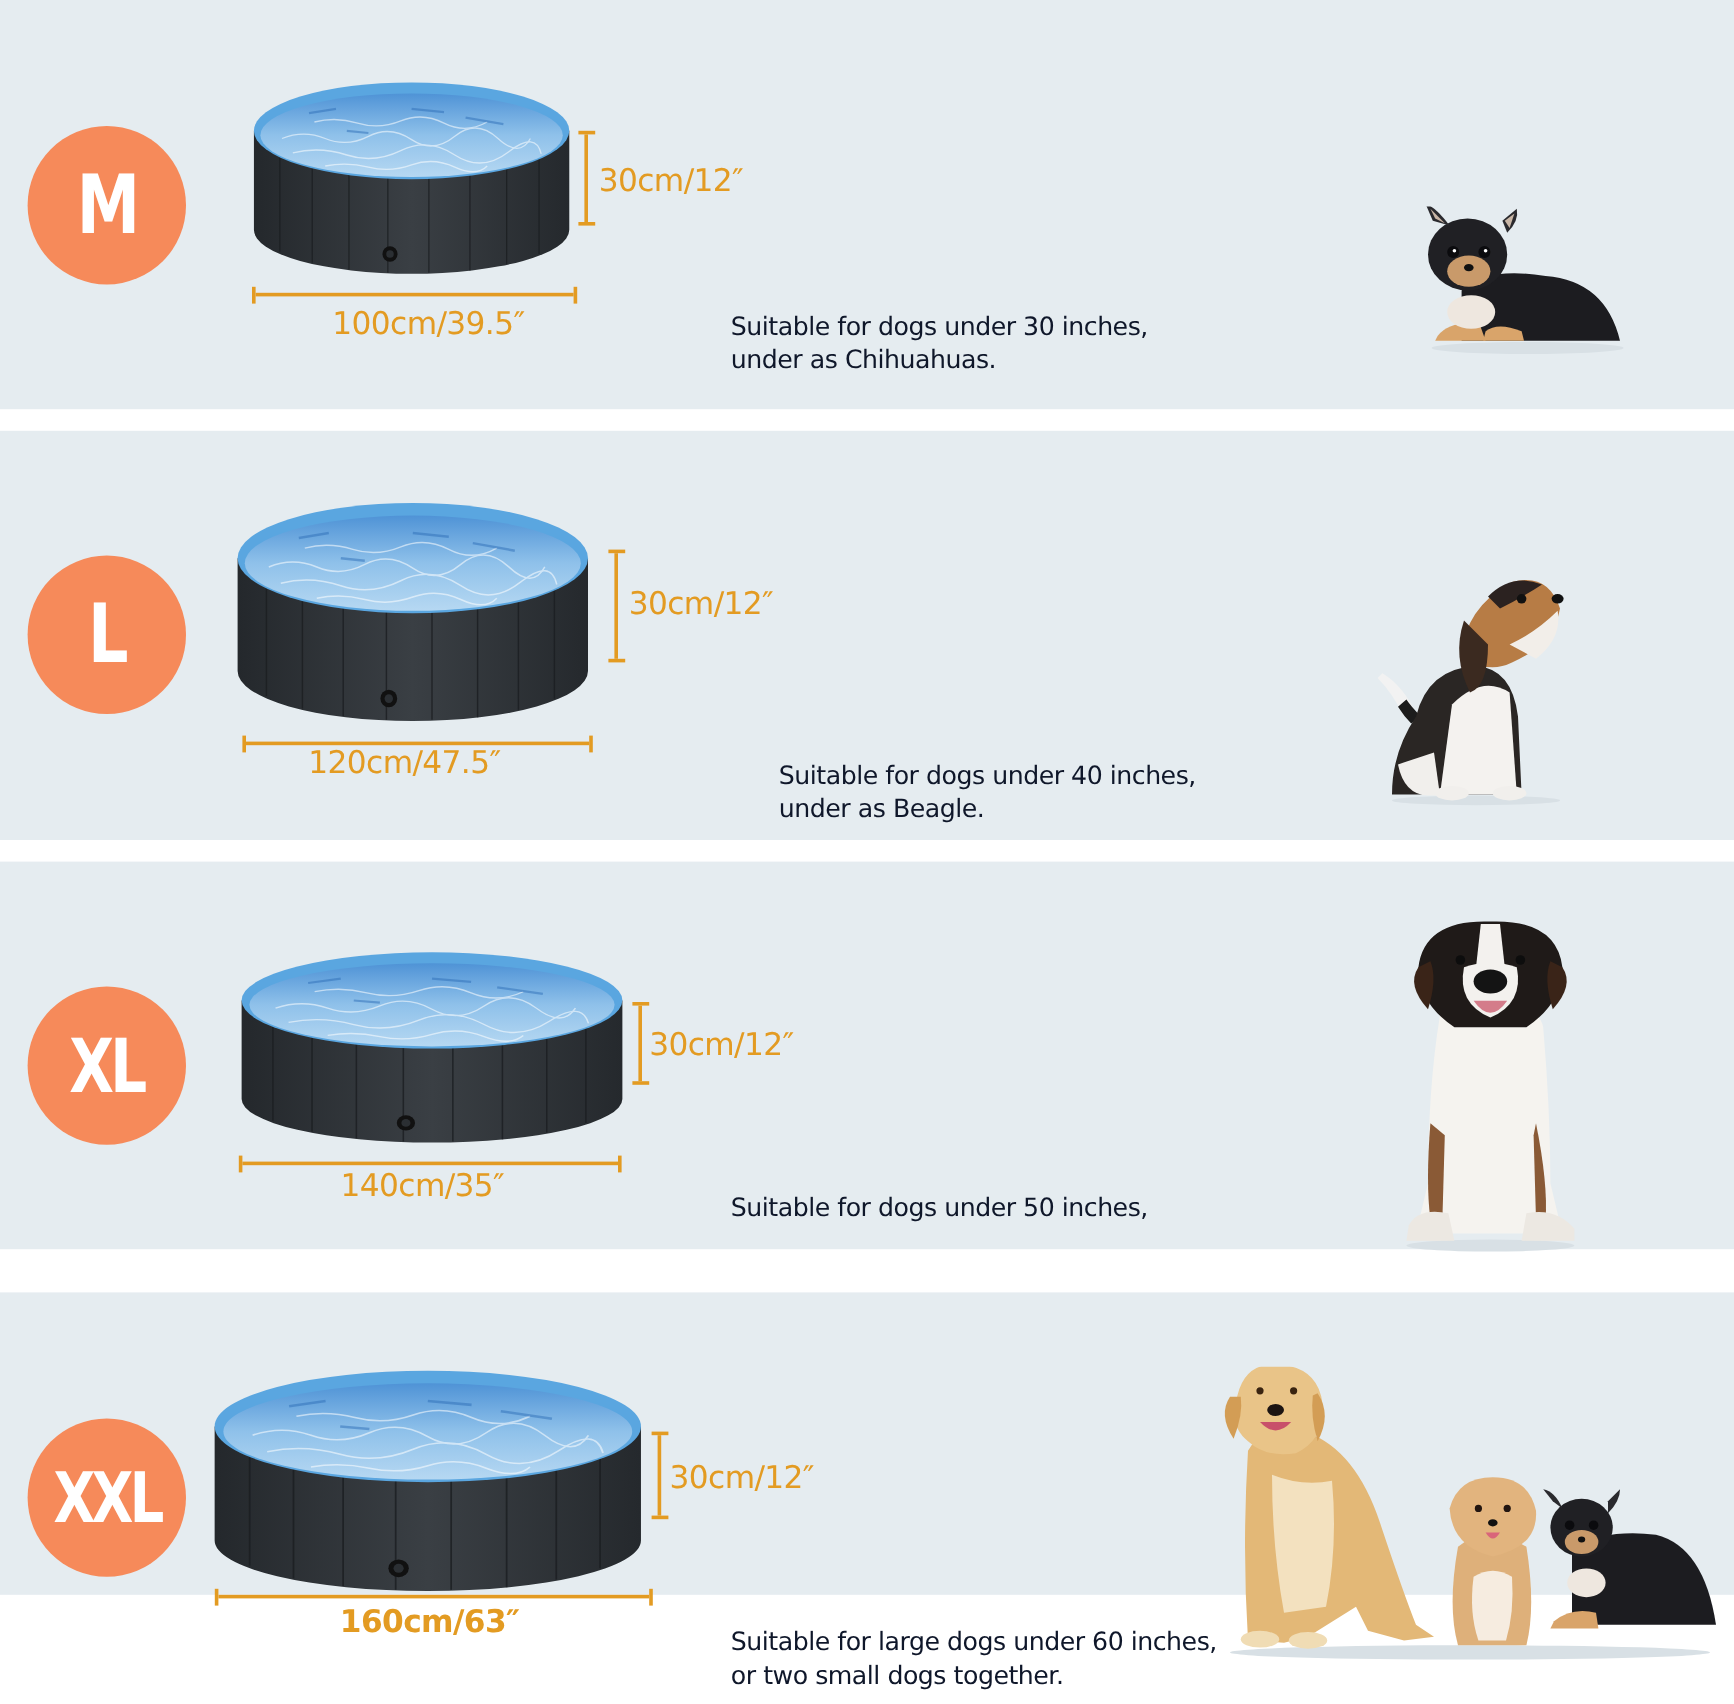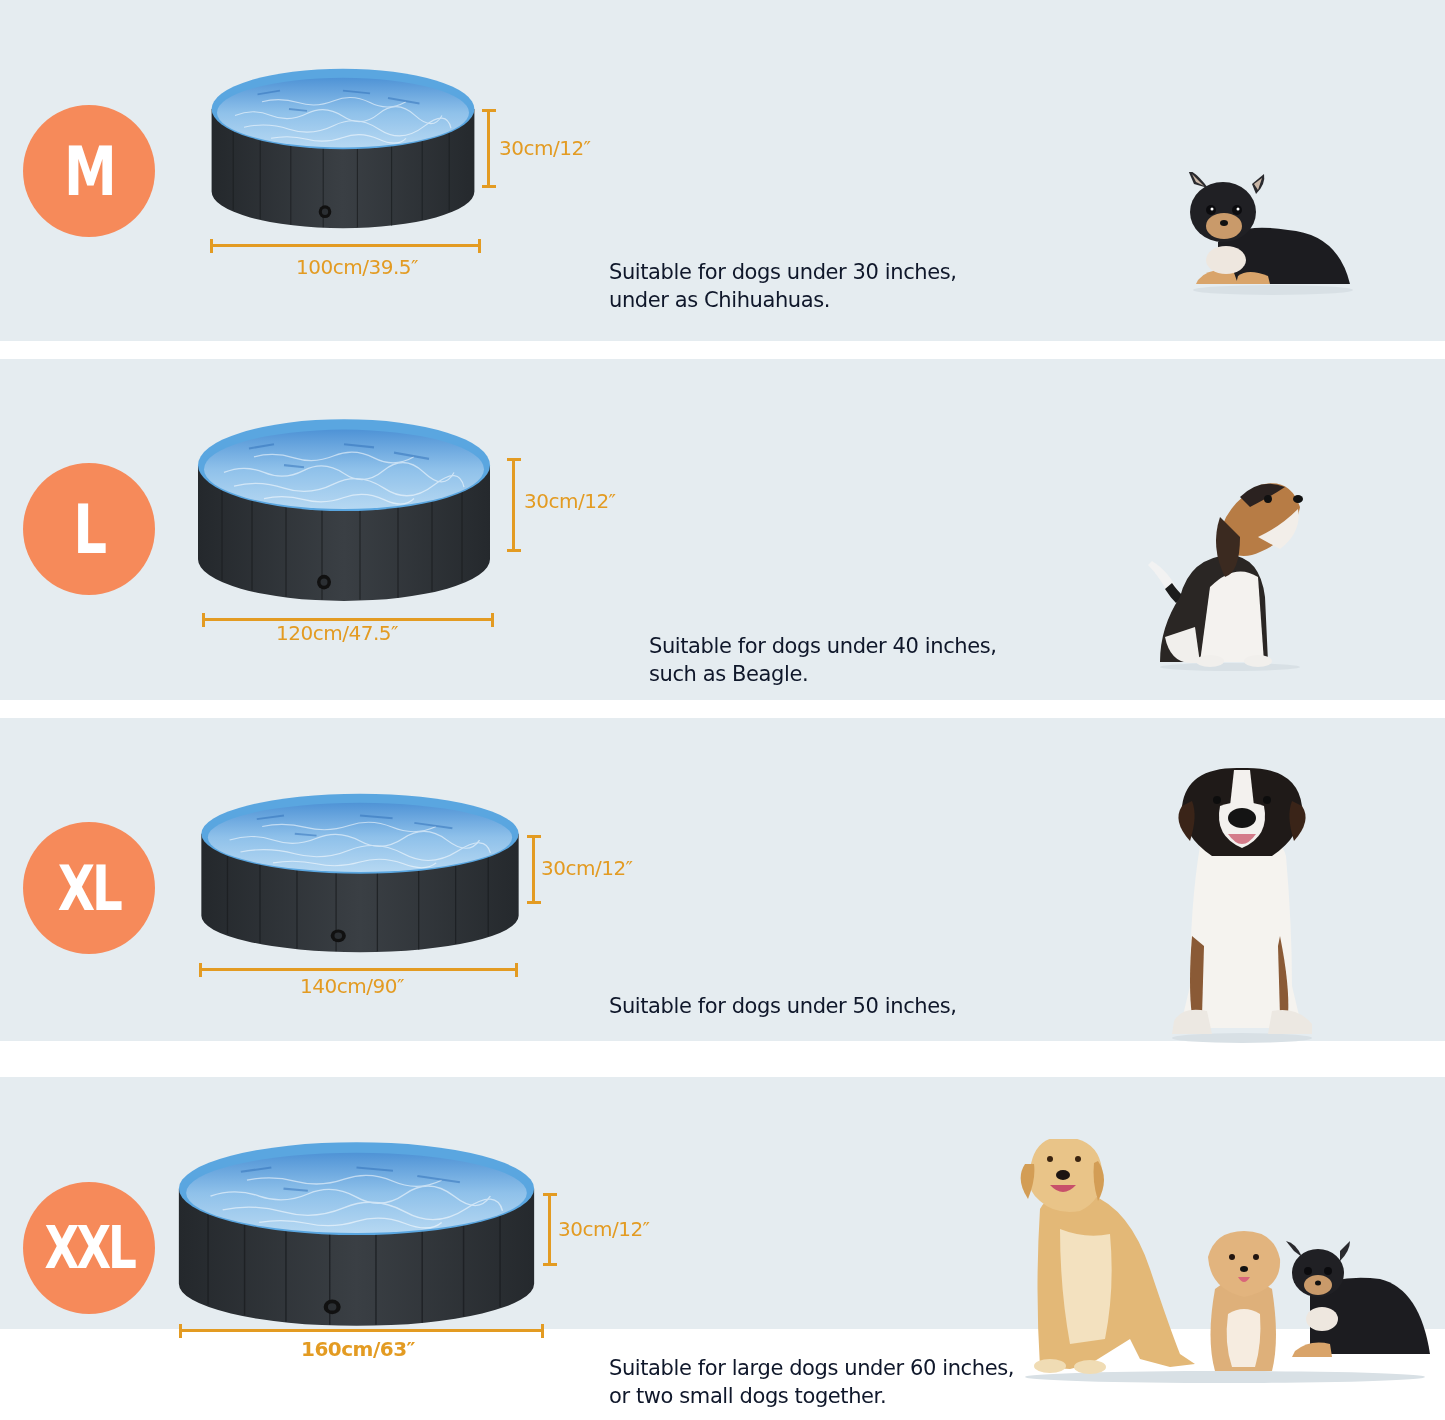--- a/index.html
+++ b/index.html
@@ -34,21 +34,21 @@
   .dim-h {
     position: absolute; height: 14px;
     border-left: 3px solid #e39b22; border-right: 3px solid #e39b22;
     box-sizing: border-box;
   }
   .dim-h::after {
     content: ""; position: absolute; top: 5px; left: 0; right: 0;
     height: 3px; background: #e39b22;
   }
   .dim-label {
-    position: absolute; color: #e39b22; font-size: 20px;
+    position: absolute; color: #e39b22; font-size: 26px;
     letter-spacing: -0.5px; white-space: nowrap;
     font-family: "DejaVu Sans", sans-serif;
   }
   .dim-label.center { transform: translateX(-50%); }
   .desc {
     position: absolute; left: 609px; color: #0f172a;
     font-size: 21px; line-height: 28px; white-space: nowrap;
     font-family: "DejaVu Sans", sans-serif; letter-spacing: -0.4px;
   }
   .dog { position: absolute; }
@@ -145,21 +145,21 @@
   </div>
   <svg class="pool" style="left:194px; top:56px;" width="300" height="188">
       <use href="#pool" width="300" height="188"></use>
     </svg>
   <div class="dim-v" style="left:507px; top:99px; height:94px;"></div>
   <div class="dim-label" style="left:524px; top:130px;">30cm/12″</div>
   <div class="dim-h" style="left:202px; top:254px; width:292px;"></div>
   <div class="dim-label center" style="left:337px; top:262px;">120cm/47.5″</div>
   <div class="desc" style="top:273px;margin-left:40px;">
     <div>Suitable for dogs under 40 inches,</div>
-    <div>such as Beagle.</div>
+    <div>under as Beagle.</div>
   </div>
 
   <svg class="dog" style="left:1140px; top:118px;" width="170" height="195" viewBox="0 0 170 195">
     <ellipse cx="90" cy="190" rx="70" ry="4" fill="#d8e0e5"></ellipse>
     <path d="M8,88 Q20,100 30,120 L40,118 Q30,95 12,84 Z" fill="#f2f2f2"></path>
     <path d="M25,112 Q30,120 36,126 L44,120 Q36,112 32,106 Z" fill="#1c1c1c"></path>
     <path d="M40,120 Q50,80 90,78 Q120,80 125,120 L128,185 L20,185 Q20,150 40,120 Z" fill="#2a2624"></path>
     <path d="M70,110 Q95,85 118,100 L124,185 L60,185 Z" fill="#f4f2ef"></path>
     <path d="M25,160 Q30,185 50,186 L60,186 L55,150 Z" fill="#f1efec"></path>
     <path d="M78,70 Q80,30 120,8 Q150,0 160,30 Q155,60 120,75 Q100,85 78,70 Z" fill="#b77c45"></path>
@@ -176,21 +176,21 @@
 <div class="panel" style="top:718px; height:323px;">
   <div class="badge" style="left:23px; top:104px; font-size:62px;">
     <span>XL</span>
   </div>
   <svg class="pool" style="left:197px; top:72px;" width="326" height="164">
       <use href="#pool" width="326" height="164"></use>
     </svg>
   <div class="dim-v" style="left:527px; top:117px; height:69px;"></div>
   <div class="dim-label" style="left:541px; top:138px;">30cm/12″</div>
   <div class="dim-h" style="left:199px; top:245px; width:319px;"></div>
-  <div class="dim-label center" style="left:352px; top:256px;">140cm/90″</div>
+  <div class="dim-label center" style="left:352px; top:256px;">140cm/35″</div>
   <div class="desc" style="top:274px;">
     <div>Suitable for dogs under 50 inches,</div>
   </div>
 
   <svg class="dog" style="left:1162px; top:48px;" width="160" height="280" viewBox="0 0 160 280">
     <ellipse cx="80" cy="272" rx="70" ry="5" fill="#d8e0e5"></ellipse>
     <path d="M38,80 Q40,70 80,68 Q120,70 124,90 Q130,160 130,220 L140,262 L18,262 L28,220 Q28,140 38,80 Z" fill="#f5f3ef"></path>
     <path d="M30,170 Q26,220 30,250 L40,250 L42,180 Z" fill="#8a5a36"></path>
     <path d="M118,170 Q128,220 126,250 L118,250 L116,180 Z" fill="#8a5a36"></path>
     <path d="M12,255 Q20,240 45,245 L50,268 L10,268 Z" fill="#ece8e2"></path>

